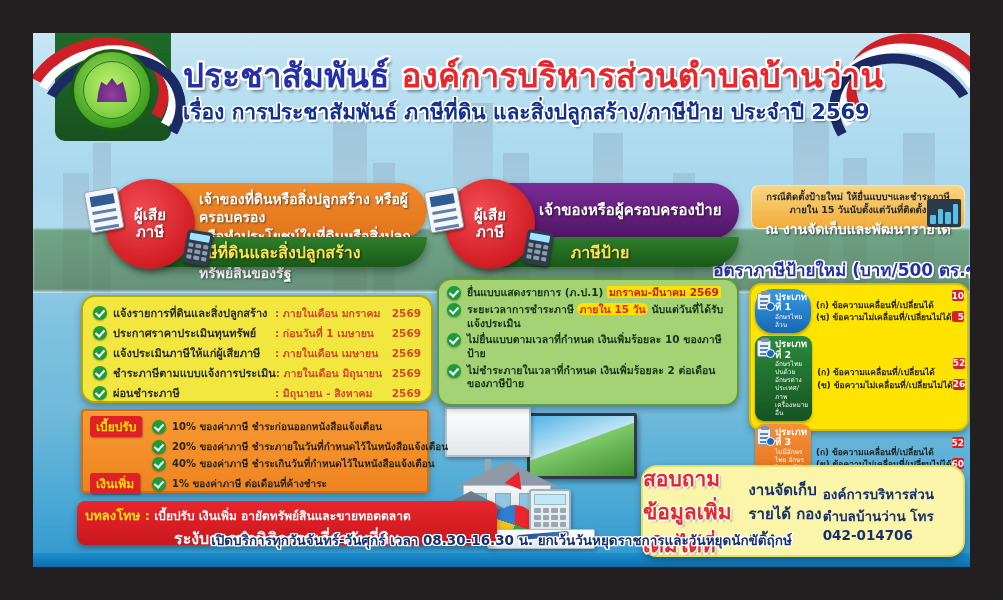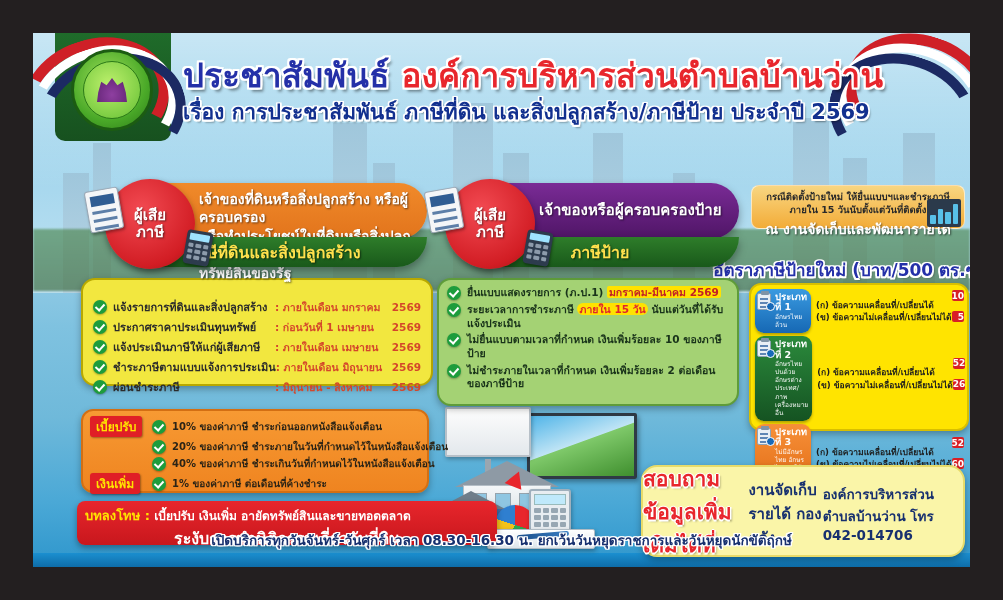--- a/index.html
+++ b/index.html
@@ -114,23 +114,23 @@
 
   .ratebar { position:absolute; left:712px; top:222px; width:226px; height:28px;
              display:flex; align-items:center; justify-content:center; z-index:4; }
   .ratebar span { font-size:17px; font-weight:bold; color:#2430a8; white-space:nowrap;
                   text-shadow:-1.5px 0 #fff,1.5px 0 #fff,0 -1.5px #fff,0 1.5px #fff,
                               -1.5px -1.5px #fff,1.5px 1.5px #fff,1.5px -1.5px #fff,-1.5px 1.5px #fff,
                               2px 2px 2px rgba(0,0,0,.4); }
 
   
   .panel { position:absolute; z-index:4; border-radius:14px; }
-  .panel-left { left:48px; top:245px; width:352px; height:108px;
+  .panel-left { left:48px; top:262px; width:352px; height:108px;
                 background:#f2e73f; border:2px solid #b8a800;
-                box-shadow:0 3px 7px rgba(0,0,0,.3); padding:18px 10px; }
+                box-shadow:0 3px 7px rgba(0,0,0,.3); padding:7px 10px; }
   .row { display:flex; align-items:center; margin-bottom:2px; }
   .chk { width:14px; height:14px; border-radius:50%; background:#1d9c3c;
          flex:0 0 14px; margin-right:6px; position:relative;
          box-shadow:0 1px 2px rgba(0,0,0,.3); }
   .chk:after { content:""; position:absolute; left:4px; top:2px; width:4px; height:7px;
                border:solid #fff; border-width:0 2px 2px 0; transform:rotate(42deg); }
   .lbl { font-size:11px; font-weight:bold; color:#2b2b2b; flex:1; white-space:nowrap; }
   .when { font-size:10.5px; color:#d4462b; font-weight:bold; width:116px; white-space:nowrap; }
   .yr { font-size:10.5px; color:#d4462b; font-weight:bold; width:30px; text-align:right; }
 
@@ -161,21 +161,21 @@
               background:#1769b8; border:1px solid #fff; }
   .rateitems { flex:1; padding-left:5px; }
   .rateitems div { font-size:8.5px; font-weight:bold; color:#1d1d1d; line-height:1.45;
                    white-space:nowrap; }
   .nums { width:20px; }
   .nums div { background:#d81f26; color:#fff; font-size:9px; font-weight:bold;
               text-align:right; border-radius:2px; margin-bottom:10px; padding:.5px 0; }
 
   
   .penalty { position:absolute; left:48px; top:376px; width:348px; height:84px;
-             background:linear-gradient(180deg,#f79a33,#ef8420); border-radius:12px;
+             background:linear-gradient(180deg,#f79a33,#ef8420); border-radius:4px;
              border:2px solid #d36f13; box-shadow:0 3px 7px rgba(0,0,0,.3);
              padding:5px 7px; z-index:4; }
   .ptag { background:#e01f26; color:#ffe400; font-size:12px; font-weight:bold;
           padding:1px 6px; border-radius:3px; display:inline-block;
           box-shadow:1px 1px 2px rgba(0,0,0,.35); white-space:nowrap; }
   .prow { display:flex; align-items:center; margin-bottom:2px; }
   .ptxt { font-size:10px; font-weight:bold; color:#2c2416; white-space:nowrap; }
   .pspace { width:62px; flex:0 0 62px; }
 
   
@@ -420,21 +420,21 @@
       <span class="rtxt">ไม่ยื่นแบบตามเวลาที่กำหนด เงินเพิ่มร้อยละ 10 ของภาษีป้าย</span>
     </div>
     <div class="rrow">
       <span class="chk"></span>
       <span class="rtxt">ไม่ชำระภายในเวลาที่กำหนด เงินเพิ่มร้อยละ 2 ต่อเดือน ของภาษีป้าย</span>
     </div>
   </div>
 
   <div class="ratebox">
     <div class="tblrow">
-      <div class="typechip" style="background:linear-gradient(180deg,#3a9ae0,#1668b4);">
+      <div class="typechip" style="background:linear-gradient(180deg,#3a9ae0,#1668b4);border-radius:18px;">
         <span class="clip-ico">
             <em></em>
             <em></em>
             <em></em>
             <span class="clip-chk"></span>
           </span>
         <div class="t">ประเภทที่ 1</div>
         <div class="s">อักษรไทยล้วน</div>
       </div>
       <div class="rateitems">

